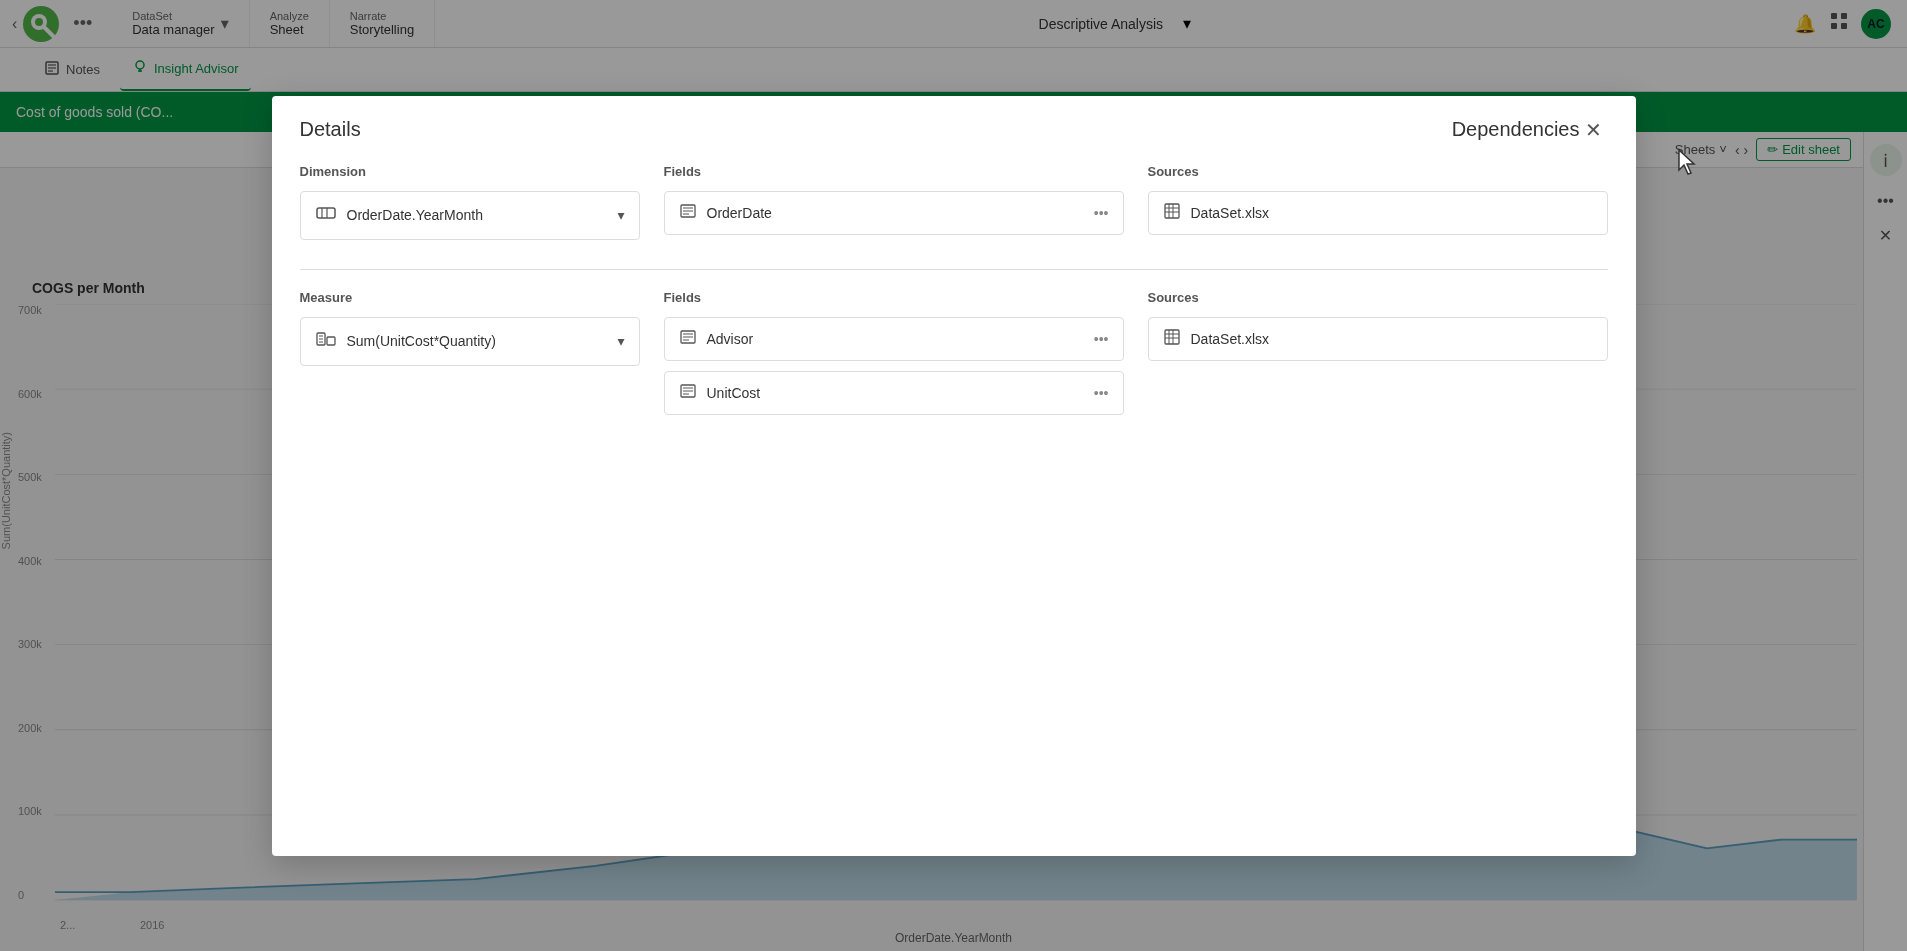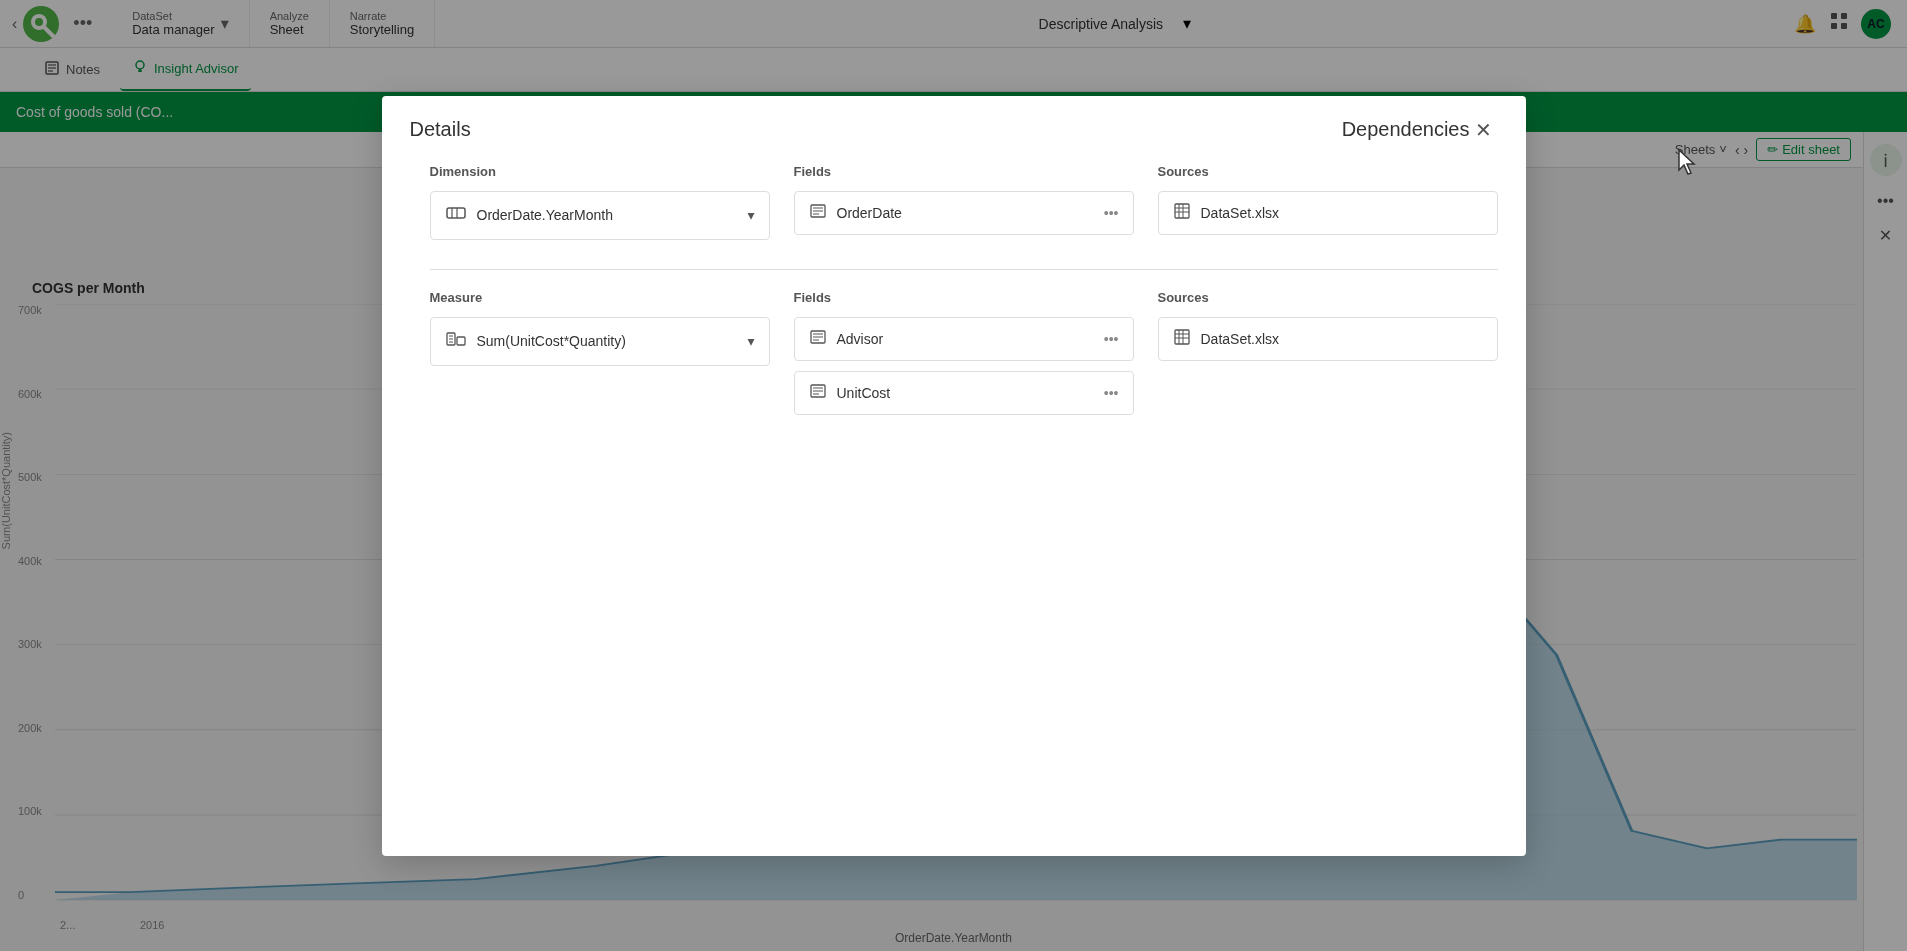--- a/index.html
+++ b/index.html
@@ -237,21 +237,21 @@
       z-index: 100;
       display: flex;
       align-items: center;
       justify-content: center;
     }
 
     
     .modal {
       background: #fff;
       border-radius: 4px;
-      width: 1144px;
+      width: 1364px;
       min-height: 760px;
       position: relative;
       box-shadow: 0 8px 32px rgba(0,0,0,0.2);
       padding: 0;
     }
 
     .modal-header {
       display: flex;
       justify-content: space-between;
       align-items: center;
@@ -279,21 +279,20 @@
       cursor: pointer;
       width: 28px;
       height: 28px;
       display: flex;
       align-items: center;
       justify-content: center;
     }
 
     .modal-body {
       padding: 0 28px 28px 28px;
-      margin-left: 20px;
     }
 
     
     .dep-section {
       margin-bottom: 24px;
     }
 
     .dep-row {
       display: flex;
       gap: 24px;

